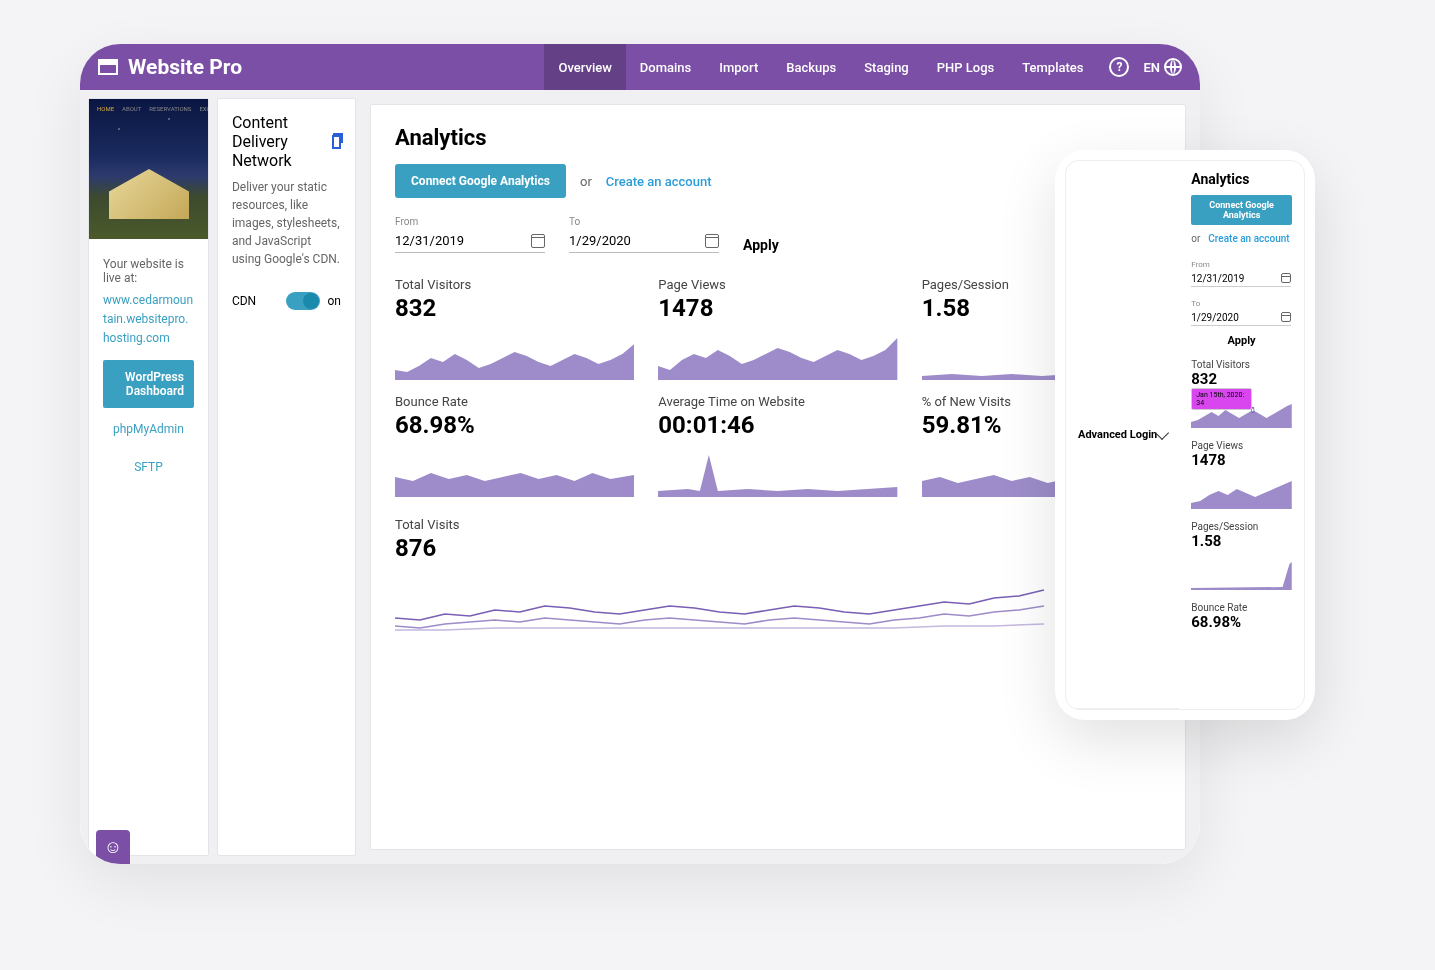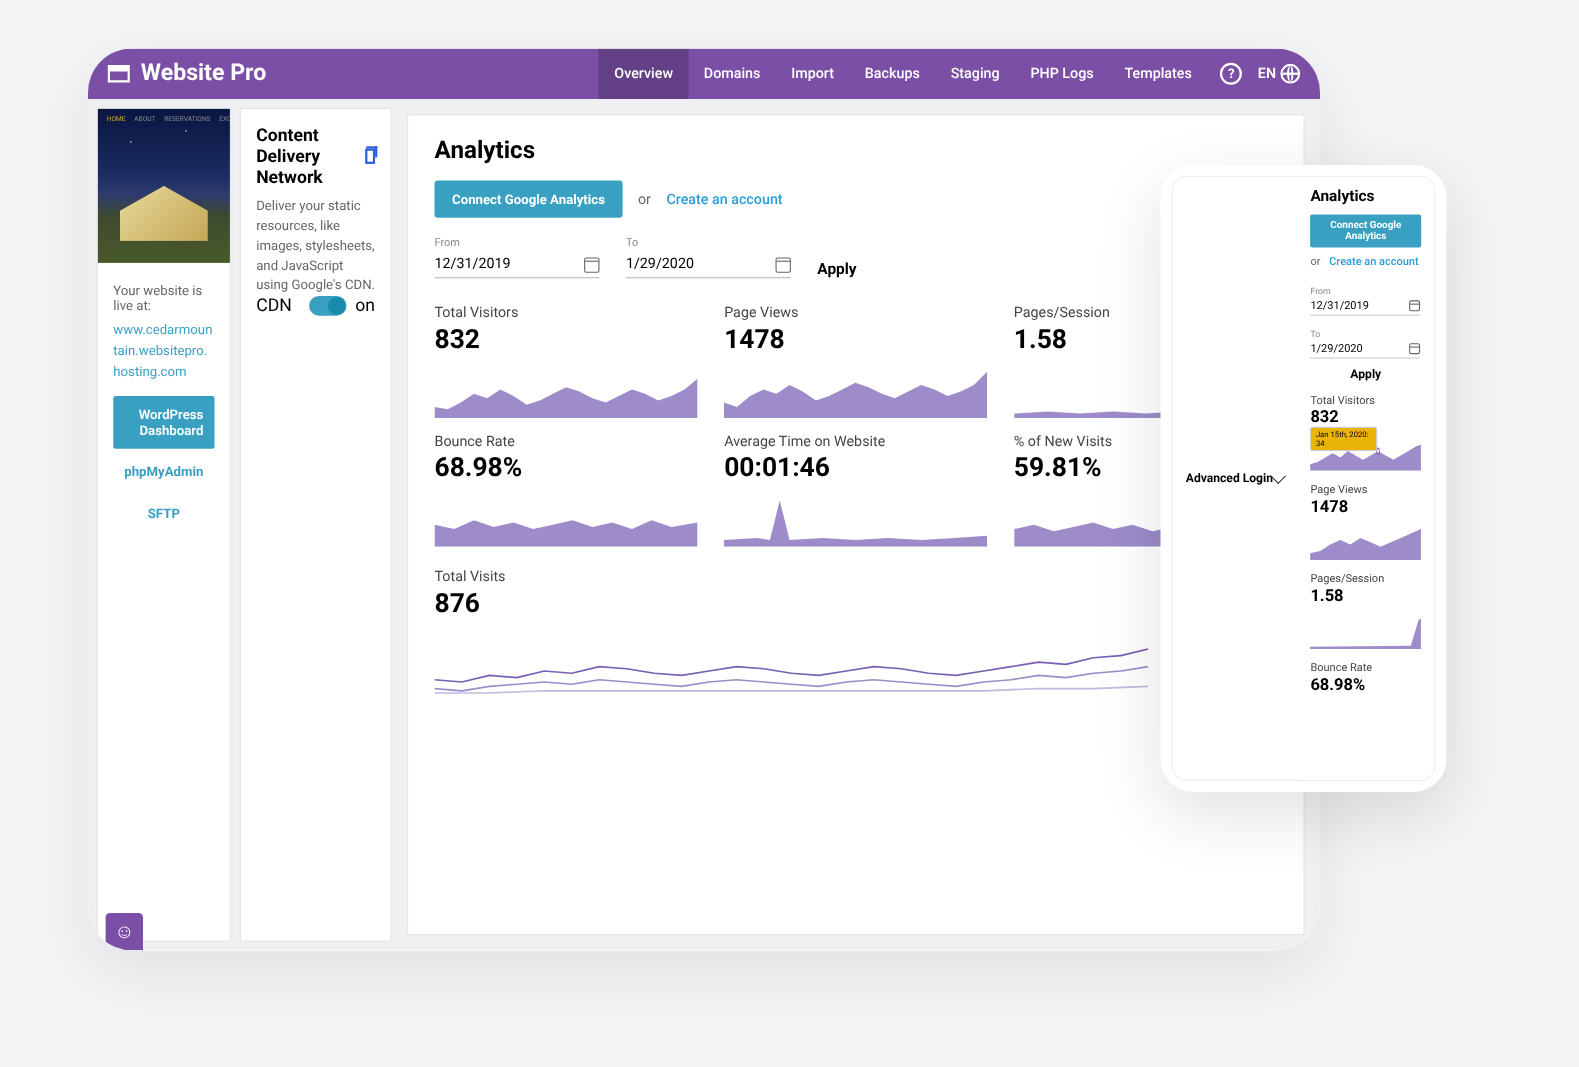--- a/index.html
+++ b/index.html
@@ -24,27 +24,27 @@
 .site-thumb{height:140px;background:linear-gradient(180deg,#0a1642 0%,#1a2a5e 40%,#2d3a6e 55%,#3d4a2e 70%,#4a5a2a 100%);position:relative;overflow:hidden}
 .site-thumb-menu{position:absolute;top:6px;left:8px;right:8px;display:flex;gap:8px;font-size:6px;color:#888}
 .site-thumb-menu span:first-child{color:#d4a838}
 .site-thumb-house{position:absolute;left:20px;bottom:20px;width:80px;height:50px;background:linear-gradient(135deg,#e8d89a,#c4a858);clip-path:polygon(50% 0,100% 45%,100% 100%,0 100%,0 45%)}
 .site-thumb-stars{position:absolute;inset:0;background-image:radial-gradient(1px 1px at 30px 30px,#fff,transparent),radial-gradient(1px 1px at 80px 20px,#fff,transparent),radial-gradient(1px 1px at 150px 40px,#fff,transparent),radial-gradient(1px 1px at 200px 25px,#fff,transparent)}
 .site-info{padding:18px 14px 8px}
 .live-at{font-size:12px;color:#666;margin-bottom:4px}
 .site-url{font-size:12px;color:#3aa0c2;word-break:break-all}
 .btn-row{padding:6px 14px 14px;display:flex;flex-direction:column;gap:4px}
 .btn-primary{background:#3aa0c2;color:#fff;border:none;padding:10px;font-size:12px;font-weight:600;border-radius:2px;cursor:pointer;text-align:right}
-.btn-link{color:#3aa0c2;background:none;border:none;padding:10px;font-size:12px;font-weight:700;cursor:pointer;text-align:center}
+.btn-link{color:#3aa0c2;background:none;border:none;padding:10px;font-size:12px;font-weight:400;cursor:pointer;text-align:center}
 .card-pad{padding:14px}
-.card-title{font-size:16px;font-weight:700;margin-bottom:8px;display:flex;align-items:center;gap:6px}
+.card-title{font-size:16px;font-weight:400;margin-bottom:8px;display:flex;align-items:center;gap:6px}
 .ext-icon{width:14px;height:14px;border:2px solid #2b5fd9;position:relative}
 .ext-icon:after{content:"";position:absolute;top:-4px;right:-4px;width:8px;height:8px;border-top:2px solid #2b5fd9;border-right:2px solid #2b5fd9}
 .card-desc{font-size:12px;color:#666;line-height:1.5}
-.toggle-row{display:flex;align-items:center;justify-content:space-between;margin-top:0;font-size:16px}
+.toggle-row{display:flex;align-items:center;justify-content:space-between;margin-top:24px;font-size:12px}
 .toggle{width:34px;height:18px;background:#3aa0c2;border-radius:9px;position:relative}
 .toggle:after{content:"";position:absolute;right:1px;top:1px;width:16px;height:16px;background:#1a8aac;border-radius:50%}
 .main{flex:1;padding:14px 14px 14px 6px;overflow:hidden}
 .mainpanel{background:#fff;border:1px solid #e4e4e8;border-radius:2px;padding:20px 24px;height:100%;overflow:hidden}
 .panel-title{font-size:22px;font-weight:700;margin-bottom:14px}
 .connect-row{display:flex;align-items:center;gap:14px;margin-bottom:18px}
 .connect-btn{background:#3aa0c2;color:#fff;border:none;padding:10px 16px;font-size:12px;font-weight:700;border-radius:3px;cursor:pointer}
 .or{font-size:13px;color:#666}
 .create-link{font-size:13px;color:#2b9dd9;font-weight:500;cursor:pointer}
 .daterow{display:flex;gap:24px;align-items:flex-end;margin-bottom:24px}
@@ -77,21 +77,21 @@
 .phone-or{font-size:10px;color:#666}
 .phone-create{font-size:10px;color:#2b9dd9;font-weight:500}
 .phone-date{margin-bottom:4px}
 .phone-date label{font-size:8px;color:#888}
 .phone-date .dval{display:flex;justify-content:space-between;border-bottom:1px solid #ccc;padding:2px 0;font-size:10px;width:100px}
 .phone-apply{font-size:11px;font-weight:700;text-align:center;margin:8px 0 12px}
 .phone-metric{margin-bottom:12px}
 .phone-metric-label{font-size:10px;color:#444}
 .phone-metric-value{font-size:15px;font-weight:700;margin-bottom:4px}
 .phone-spark{height:36px;position:relative}
-.phone-tooltip{position:absolute;top:-4px;right:40px;background:#eab308;border:1px solid #ccc;font-size:7px;padding:2px 4px;border-radius:2px}
+.phone-tooltip{position:absolute;top:-4px;right:40px;background:#d946ef;border:1px solid #ccc;font-size:7px;padding:2px 4px;border-radius:2px}
 </style>
 </head>
 <body>
 
 <div class="tablet">
 <div class="tablet-inner">
 
 <div class="topbar">
   <div class="brand">
     <span class="brand-icon"></span>

